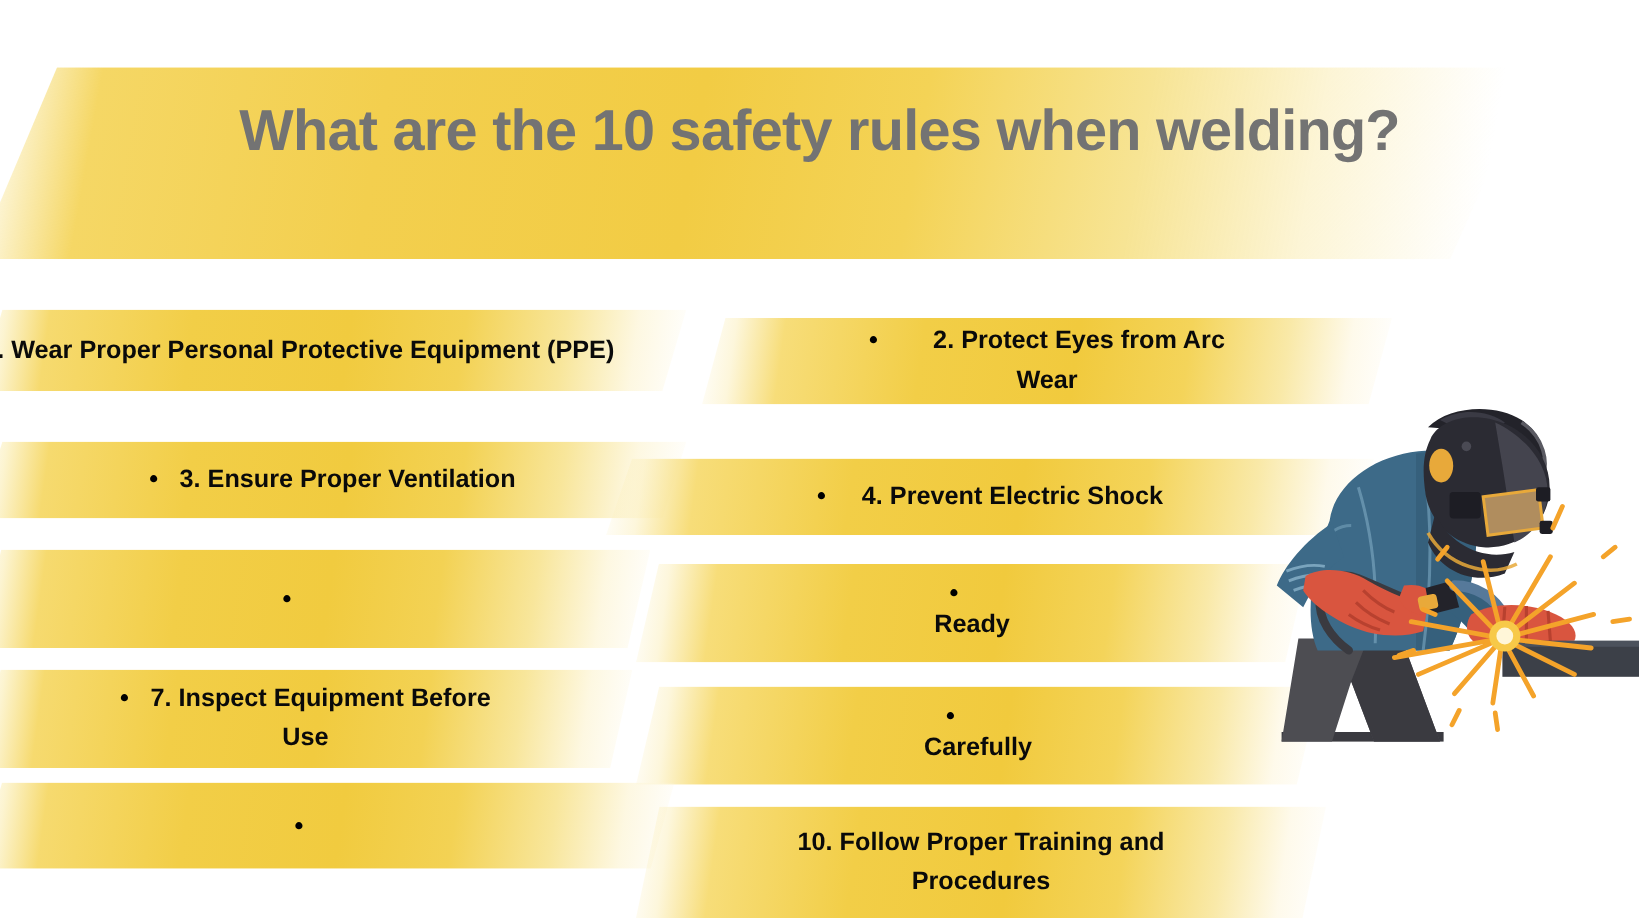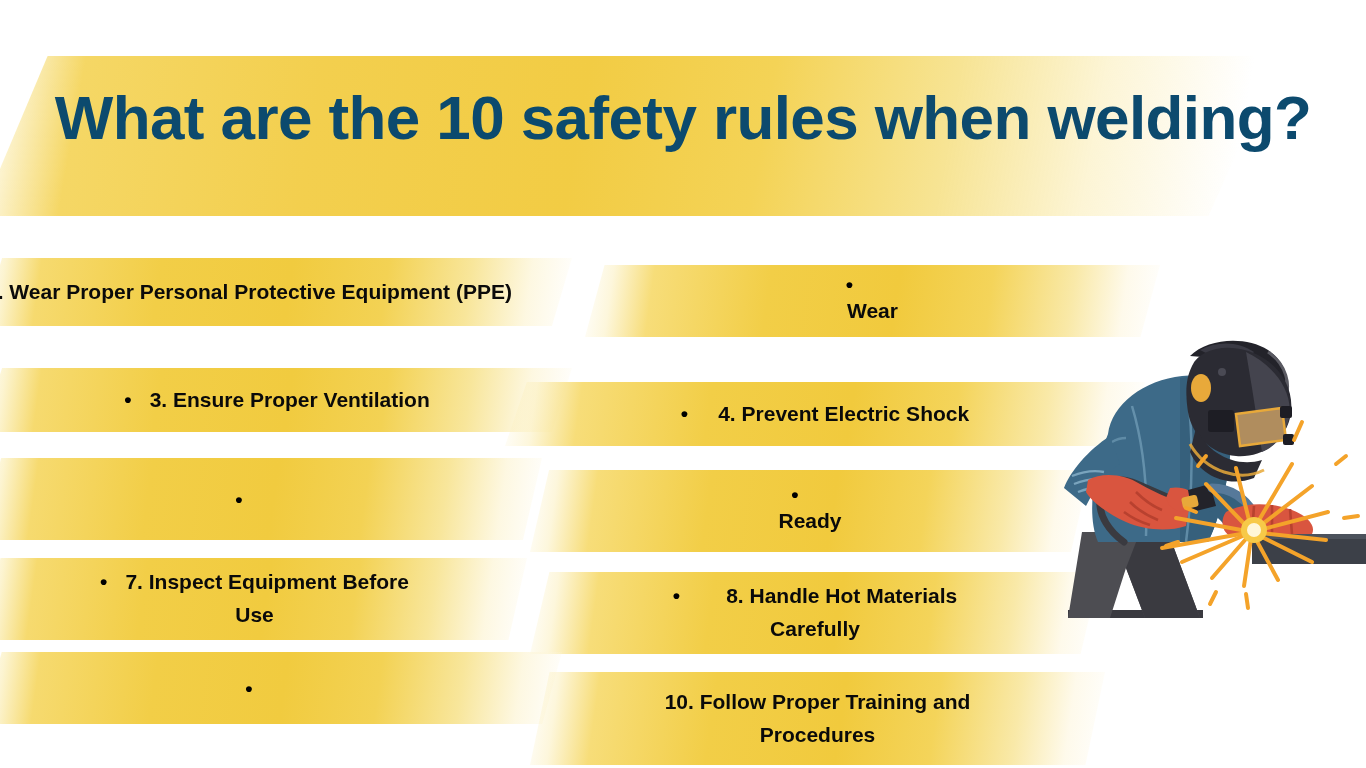--- a/index.html
+++ b/index.html
@@ -27,23 +27,23 @@
         #f7e494 74%,
         rgba(252,243,206,0.85) 85%,
         rgba(255,255,255,0) 96%);
     clip-path:polygon(5.2% 0%, 100% 0%, 94.5% 100%, 0% 100%);
     filter:blur(0.2px);
   }
   .title-text{
     position:absolute;
     left:0; right:0; top:82px;
     text-align:center;
-    font-size:62px;
+    font-size:48px;
     font-weight:bold;
-    color:#0c4a6e;
+    color:#737373;
     letter-spacing:-0.6px;
     white-space:nowrap;
     z-index:6;
     font-family:"Liberation Sans", sans-serif;
   }
 
   
   .bar{
     position:absolute;
     z-index:3;
@@ -132,20 +132,21 @@
       <span class="line">1. Wear Proper Personal Protective Equipment (PPE)</span>
     </div>
   </div>
 
   <div class="bar" style="left:585px; top:265px; width:575px; height:72px;">
     <div class="slab g-right"></div>
     <div class="bar-text">
       <span class="bullet-row">
         <span class="bullet">•</span>
         <span class="bul-gap-lg"></span>
+        <span class="line">2. Protect Eyes from Arc</span>
       </span>
       <span class="line">Wear</span>
     </div>
   </div>
 
   <div class="bar" style="left:-18px; top:368px; width:590px; height:64px;">
     <div class="slab g-left"></div>
     <div class="bar-text">
       <span class="bullet-row">
         <span class="bullet">•</span>
@@ -198,21 +199,20 @@
       <span class="line">Use</span>
     </div>
   </div>
 
   <div class="bar" style="left:530px; top:572px; width:570px; height:82px;">
     <div class="slab g-right"></div>
     <div class="bar-text">
       <span class="bullet-row">
         <span class="bullet">•</span>
         <span class="bul-gap-lg"></span>
-        <span class="line">8. Handle Hot Materials</span>
       </span>
       <span class="line">Carefully</span>
     </div>
   </div>
 
   <div class="bar" style="left:-18px; top:652px; width:580px; height:72px;">
     <div class="slab g-left"></div>
     <div class="bar-text">
       <span class="bullet-row">
         <span class="bullet">•</span>

